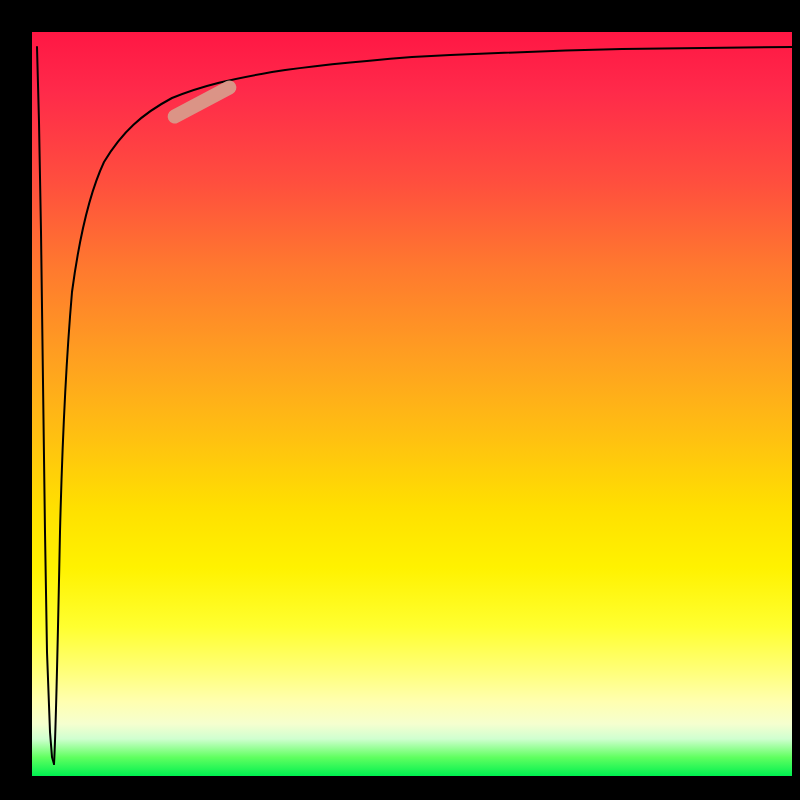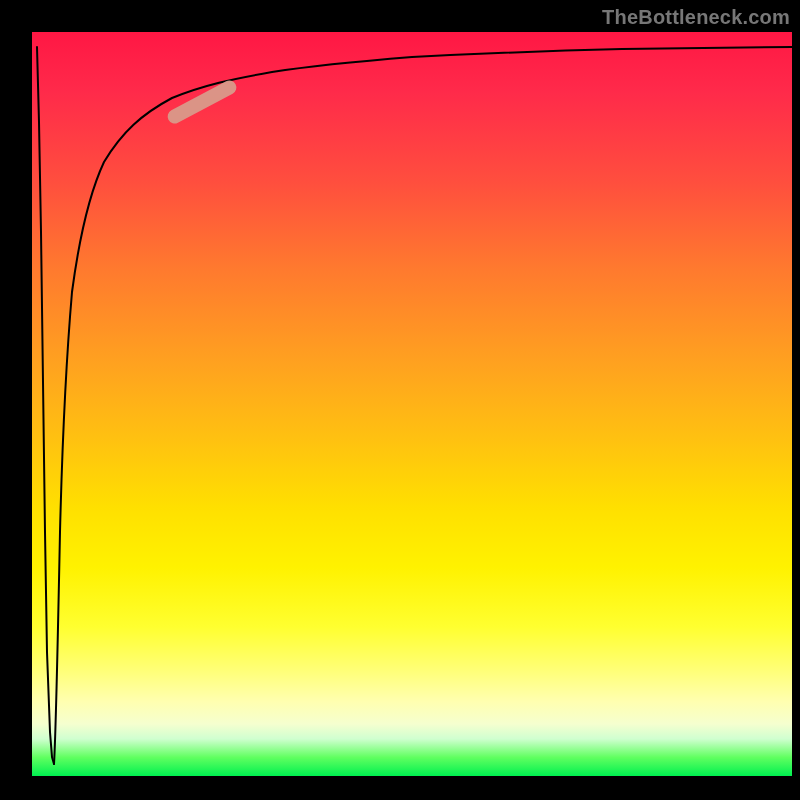--- a/index.html
+++ b/index.html
@@ -86,14 +86,13 @@
                C 285 33, 330 29, 380 25
                C 440 22, 510 19, 590 17
                C 660 16, 720 15, 760 15" fill="none" stroke="#000" stroke-width="2" stroke-linecap="round"></path>
 
       <g transform="translate(170,70) rotate(-28)">
         <rect x="-38" y="-7" width="76" height="14" rx="7" ry="7" fill="#d99a8a" opacity="0.95"></rect>
       </g>
     </svg>
   </div>
 
-  <div class="watermark">TheBottleneck.com</div>
 </div>
 
 </body></html>

